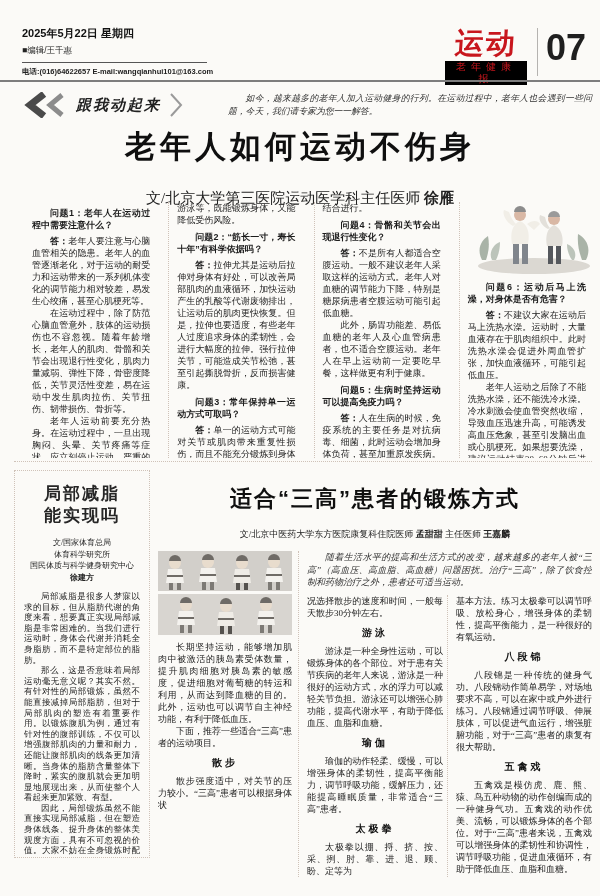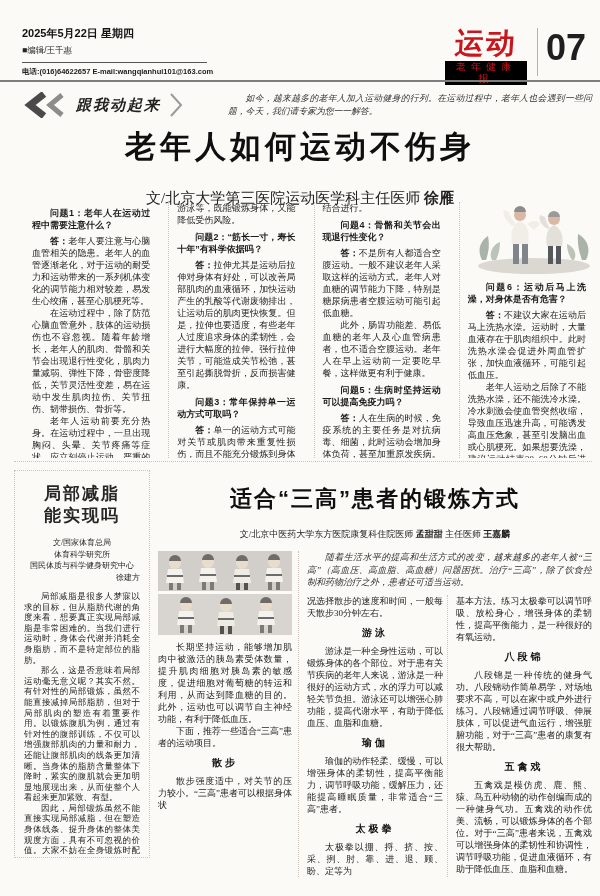--- a/index.html
+++ b/index.html
@@ -59,21 +59,21 @@
          text-align:center;letter-spacing:3px;margin:7px 0 5px;color:#111;}
   .illu1{display:block;margin:0 0 5px 0;}
   
   .dotted-hr{position:absolute;left:14px;top:461px;width:578px;border-top:1px dotted var(--dot);}
   
   .sidebar{position:absolute;left:14px;top:470px;width:136px;height:388px;
            border:1px dotted var(--dot);padding:12px 9px 8px;overflow:hidden;}
   .sb-title{font-family:"Liberation Sans",sans-serif;font-weight:600;font-size:17px;
             line-height:22px;letter-spacing:2px;text-align:center;color:#262626;}
   .sb-byline{margin:10px 0 8px;text-align:center;font-size:8px;line-height:11.5px;color:#222;}
-  .sb-byline .auth{font-weight:400;font-family:"Liberation Sans",sans-serif;text-align:right;}
+  .sb-byline .auth{font-weight:700;font-family:"Liberation Sans",sans-serif;}
   .sidebar .p{font-size:8.5px;line-height:10.6px;}
   
   .a3{position:absolute;left:158px;top:470px;width:434px;height:420px;overflow:hidden;}
   .a3-title{font-family:"Liberation Sans",sans-serif;font-weight:900;font-size:22px;
             letter-spacing:2px;text-align:center;margin-top:14px;color:#0f0f0f;}
   .a3-byline{text-align:center;font-size:9px;margin:14px 0 10px;color:#222;}
   .a3-byline b{font-family:"Liberation Sans",sans-serif;}
   .a3-row{display:flex;}
   .a3-col1{width:140px;flex:none;padding-right:6px;}
   .illu2{display:block;margin-bottom:6px;}

